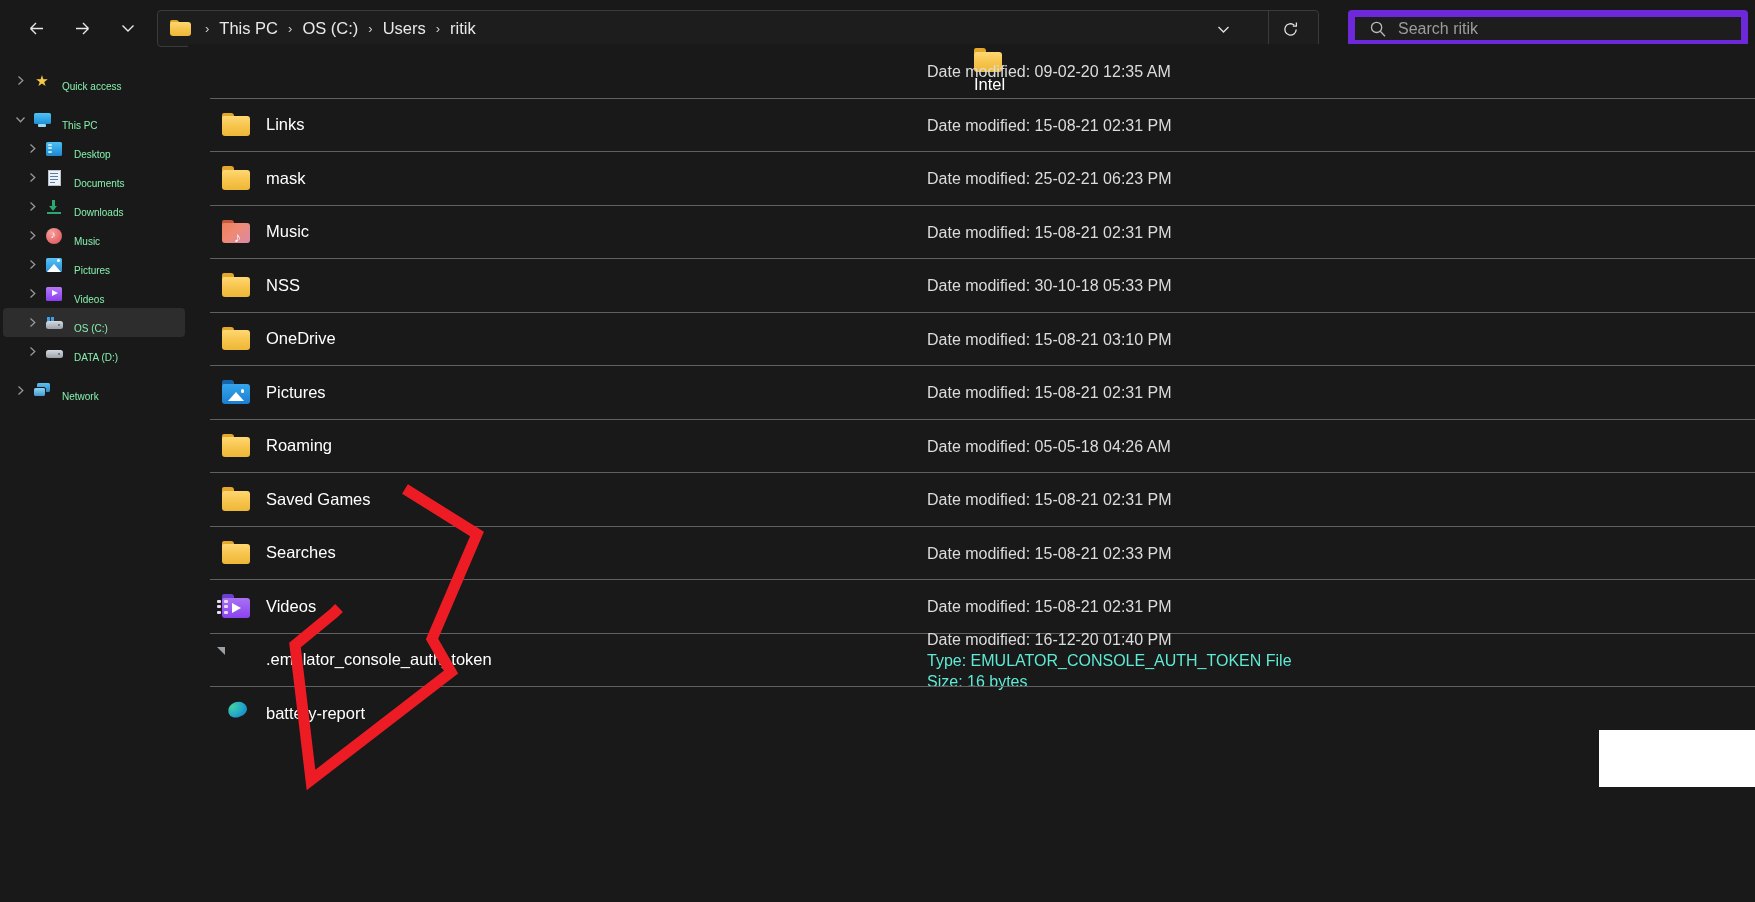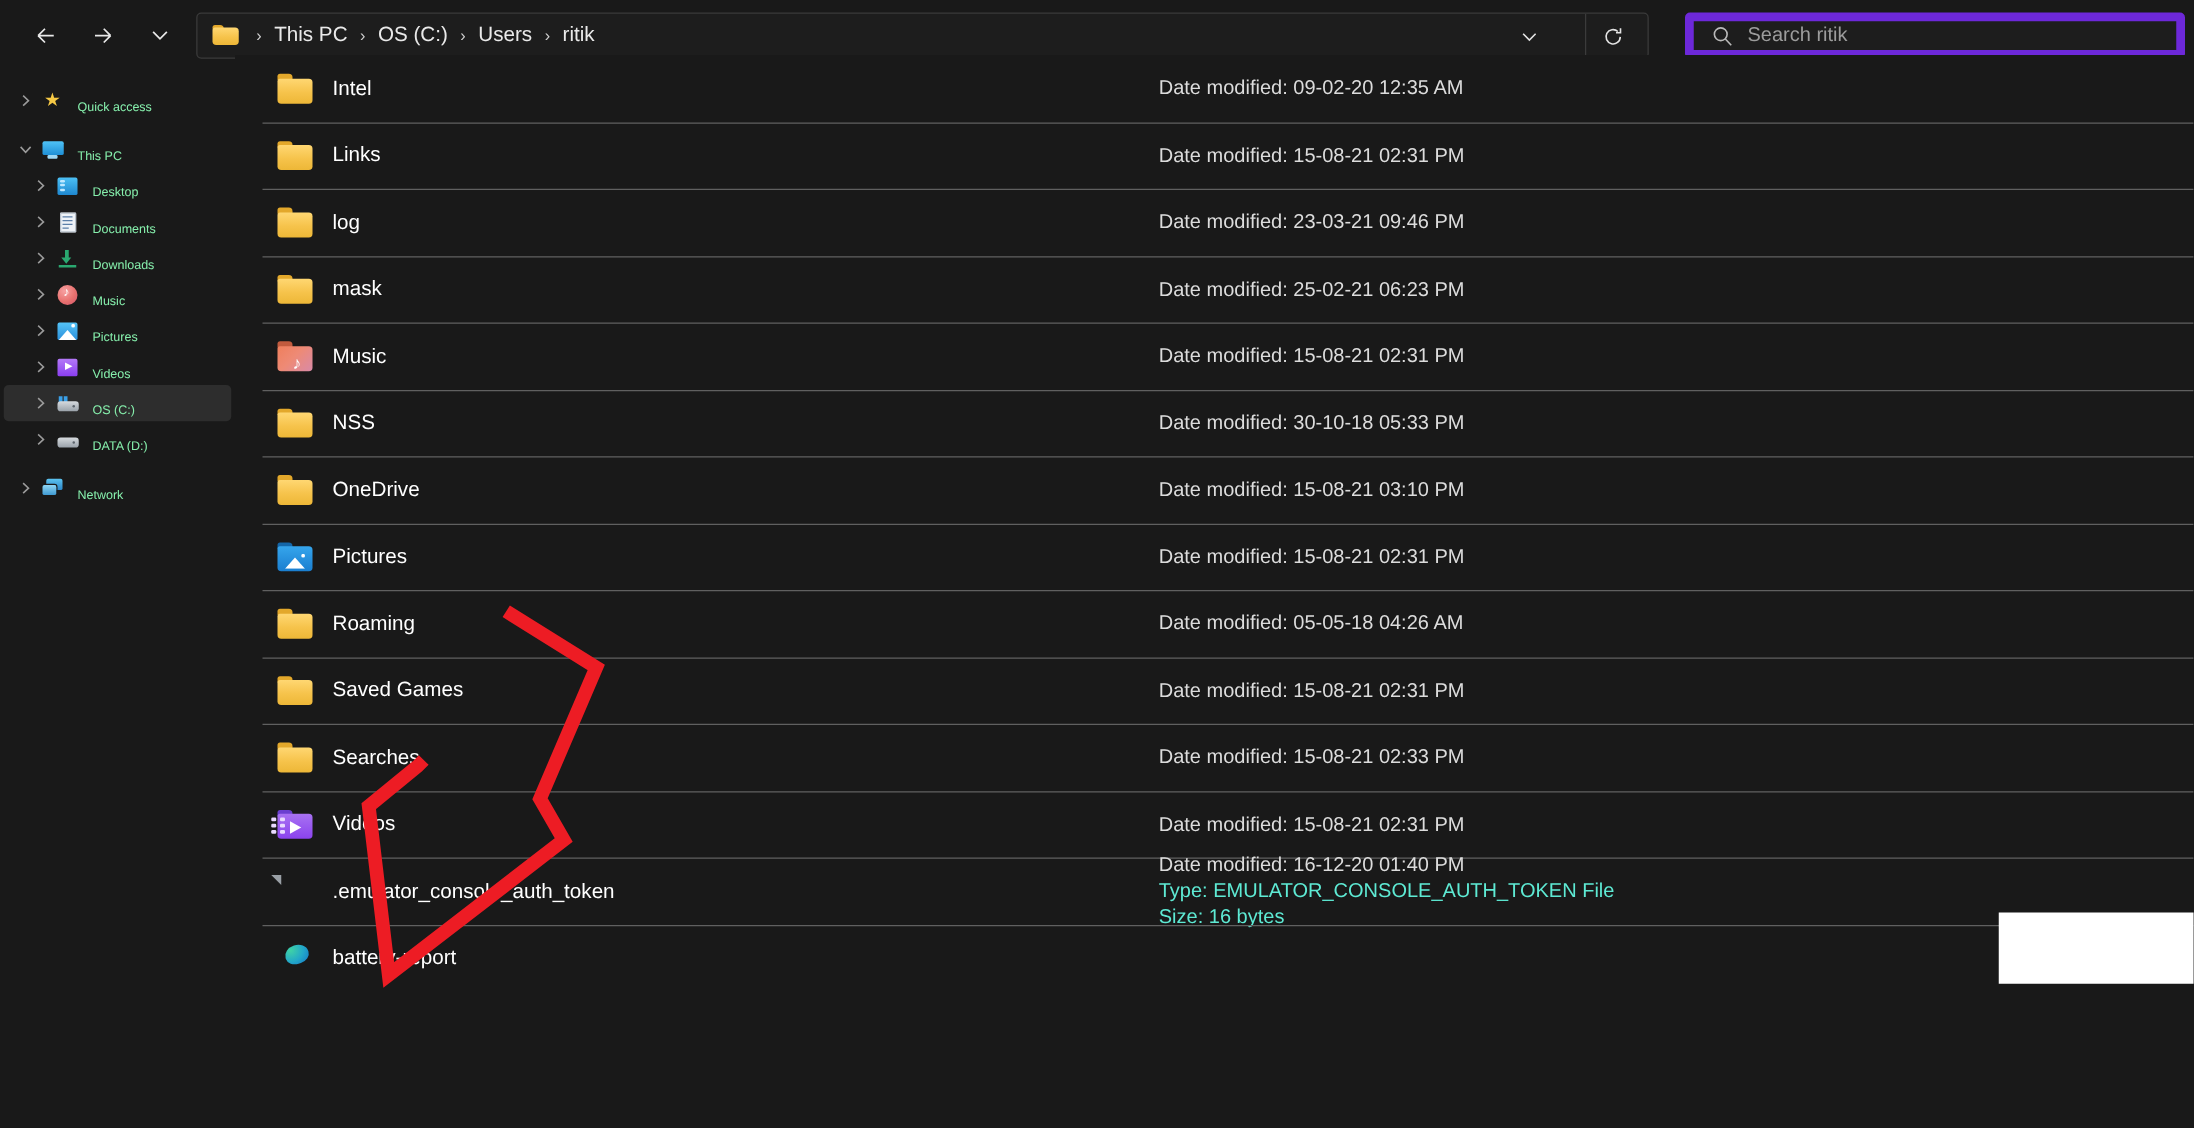--- a/index.html
+++ b/index.html
@@ -102,21 +102,21 @@
   }
   #vrule {
     position: absolute; left: 195px; top: 48px; width: 1px; height: 750px;
     background: #2c2c2c;
   }
   .row {
     position: relative; height: 53.5px; display: flex; align-items: center;
     border-top: 1px solid #606060;
     margin-left: 22px;
   }
-  .row.first { border-top: 1px solid transparent; }
+  .row.first { border-top: 1px solid transparent; flex-direction: column; }
   .row-ico {
     width: 30px; height: 30px; margin-left: 12px; flex: none;
     position: relative;
   }
   .row-name {
     color: #ffffff; font-size: 16.5px; margin-left: 14px; white-space: nowrap;
   }
   .row-detail {
     position: absolute; left: 674px; top: 50%; transform: translateY(-50%);
     color: #dcdcdc; font-size: 16px; line-height: 21px; margin-left: 43px;
@@ -533,27 +533,20 @@
     </div>
     <div class="row">
       <span class="row-ico"><span class="folder"><span class="tab"></span><span class="body"></span></span></span>
       <span class="row-name">Links</span>
       <span class="row-detail">
         <div class="dline1">Date modified: 15-08-21 02:31 PM</div>
       </span>
     </div>
     <div class="row">
       <span class="row-ico"><span class="folder"><span class="tab"></span><span class="body"></span></span></span>
-      <span class="row-name">log</span>
-      <span class="row-detail">
-        <div class="dline1">Date modified: 23-03-21 09:46 PM</div>
-      </span>
-    </div>
-    <div class="row">
-      <span class="row-ico"><span class="folder"><span class="tab"></span><span class="body"></span></span></span>
       <span class="row-name">mask</span>
       <span class="row-detail">
         <div class="dline1">Date modified: 25-02-21 06:23 PM</div>
       </span>
     </div>
     <div class="row">
       <span class="row-ico"><span class="folder music"><span class="tab"></span><span class="body"></span><span class="music-note">♪</span></span></span>
       <span class="row-name">Music</span>
       <span class="row-detail">
         <div class="dline1">Date modified: 15-08-21 02:31 PM</div>

